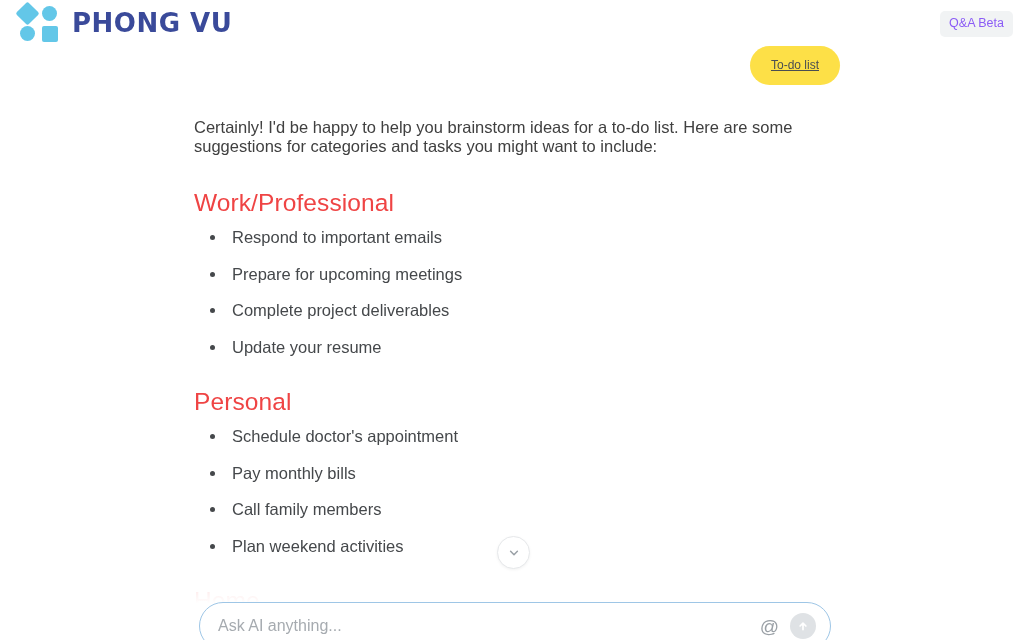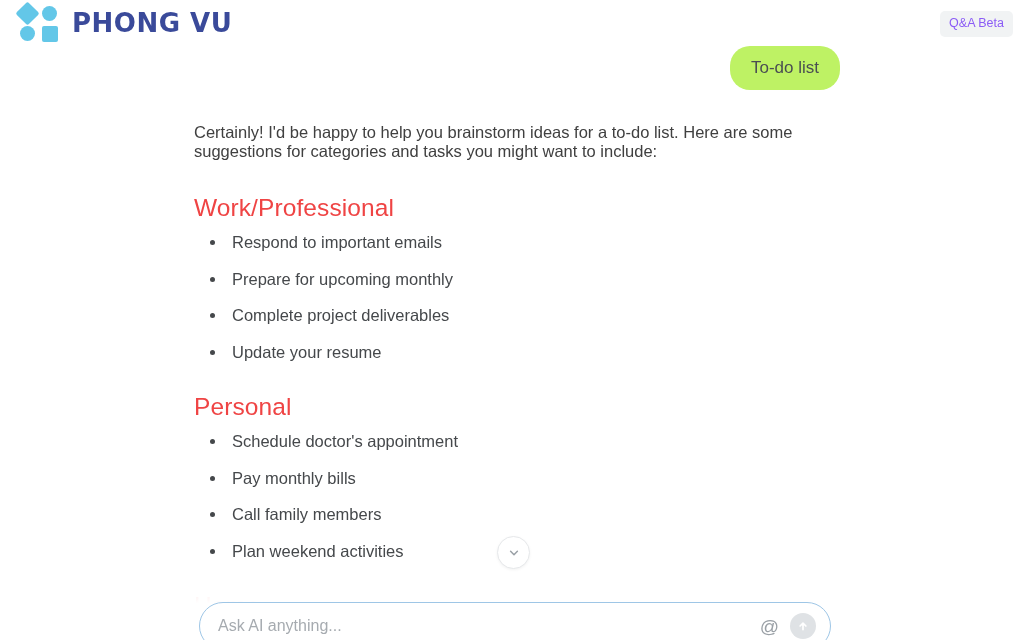--- a/index.html
+++ b/index.html
@@ -101,27 +101,28 @@
   }
 
   .user-row {
     display: flex;
     justify-content: flex-end;
     padding-right: 184px;
     margin-top: 6px;
   }
 
   .user-bubble {
-    background: #bef264;
+    background: #fde047;
     color: #4a4e52;
-    font-size: 17px;
+    font-size: 12px;
     line-height: 1;
     padding: 13px 21px 14px 21px;
     border-radius: 20px;
     white-space: nowrap;
+    text-decoration: underline;
   }
 
   .assistant {
     margin-left: 194px;
     width: 630px;
     padding-top: 33px;
   }
 
   .intro {
     font-size: 16.5px;
@@ -271,21 +272,21 @@
   </div>
 
   <div class="assistant">
 
     <p class="intro">Certainly! I'd be happy to help you brainstorm ideas for a to-do list. Here are some suggestions for categories and tasks you might want to include:</p>
 
     <div class="section">
       <h2 class="section-title">Work/Professional</h2>
       <ul class="task-list">
         <li class="task-item">Respond to important emails</li>
-        <li class="task-item">Prepare for upcoming monthly</li>
+        <li class="task-item">Prepare for upcoming meetings</li>
         <li class="task-item">Complete project deliverables</li>
         <li class="task-item">Update your resume</li>
       </ul>
     </div>
 
     <div class="section">
       <h2 class="section-title">Personal</h2>
       <ul class="task-list">
         <li class="task-item">Schedule doctor's appointment</li>
         <li class="task-item">Pay monthly bills</li>

